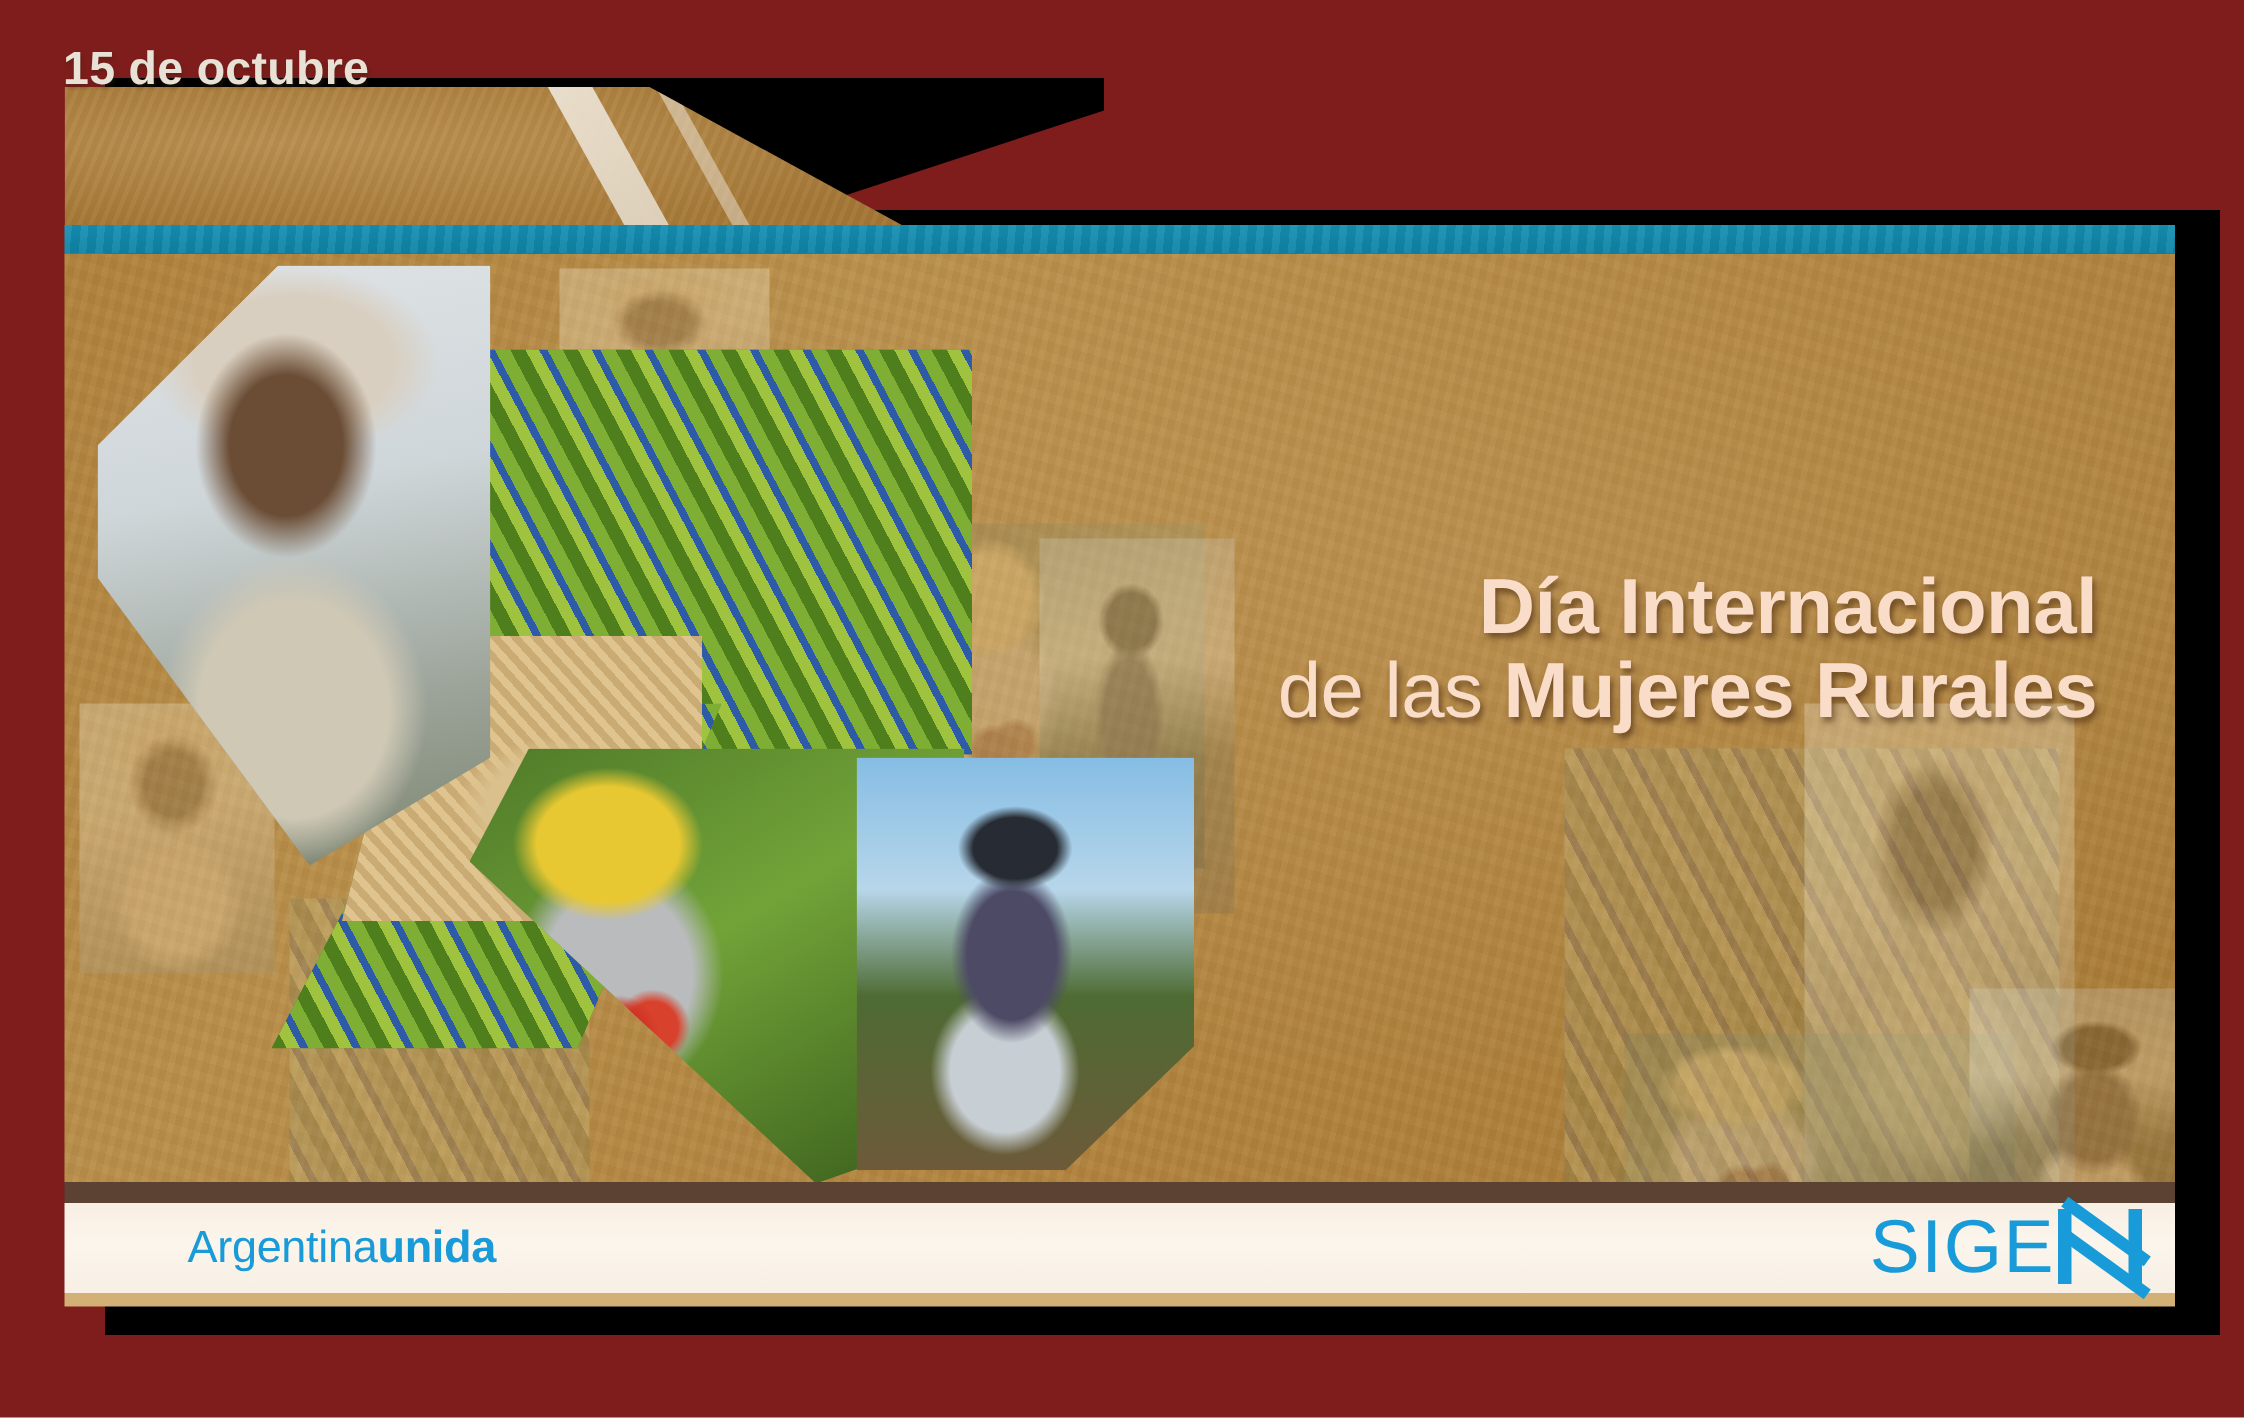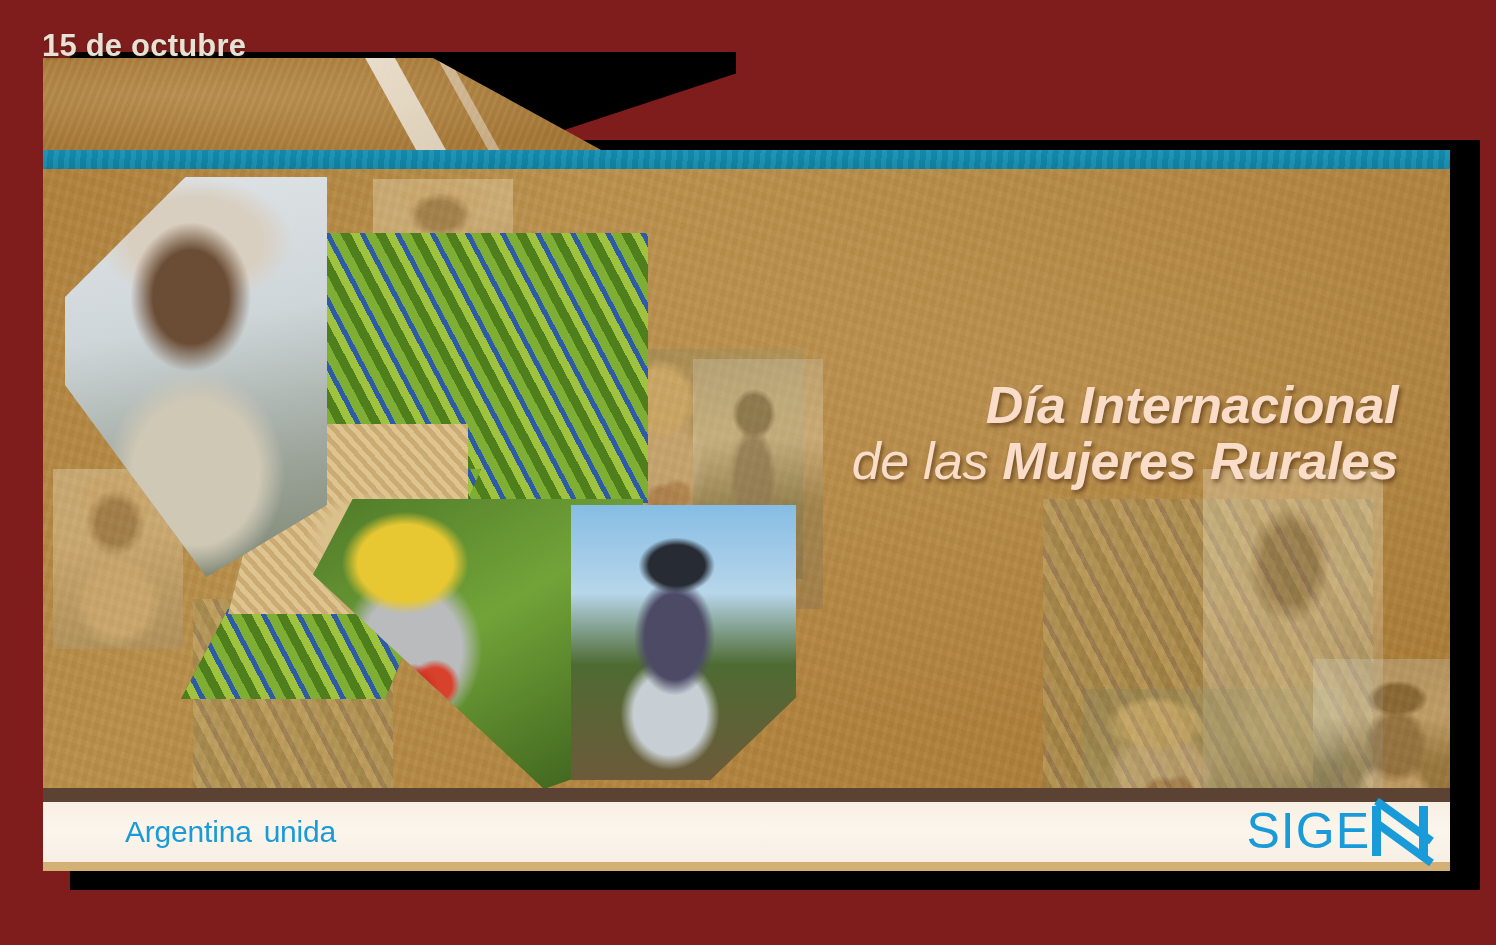--- a/index.html
+++ b/index.html
@@ -83,21 +83,20 @@
   .card-body {
     position: absolute;
     left: 43px; top: 169px;
     width: 1407px; height: 619px;
     overflow: hidden;
     background:
       radial-gradient(ellipse at 70% 35%, rgba(255,240,210,0.10), rgba(0,0,0,0.0) 60%),
       repeating-linear-gradient(103deg, rgba(255,255,255,.028) 0 4px, rgba(80,50,15,.035) 4px 9px),
       repeating-linear-gradient(17deg, rgba(255,255,255,.02) 0 6px, rgba(60,40,12,.025) 6px 13px),
       linear-gradient(130deg, #b1823c 0%, #b98f4a 28%, #b2843e 60%, #a87a34 100%);
-    font-style: italic;
   }
 
   
   .ph-portrait {
     background:
       radial-gradient(ellipse 32% 26% at 48% 30%, #6b4d35 0 45%, rgba(107,77,53,0) 72%),
       radial-gradient(ellipse 46% 20% at 50% 16%, #d9cfc0 0 55%, rgba(217,207,192,0) 80%),
       radial-gradient(ellipse 40% 30% at 50% 74%, #cfc8b5 0 60%, rgba(207,200,181,0) 85%),
       linear-gradient(170deg, #dfe3e6 0%, #cfd6d9 38%, #9fa79e 70%, #7d8570 100%);
   }
@@ -215,21 +214,21 @@
   }
   .brand-arg {
     position: absolute;
     left: 125px; top: 815px;
     font-size: 30px;
     color: #189bd8;
     letter-spacing: -0.2px;
     white-space: nowrap;
     z-index: 45;
   }
-  .brand-arg .b { font-weight: normal; margin-left: 12px; }
+  .brand-arg .b { font-weight: bold; }
 
   .sigen {
     position: absolute;
     right: 68px; top: 806px;
     z-index: 45;
     display: flex;
     align-items: flex-end;
   }
   .sigen-text {
     font-size: 50px;

